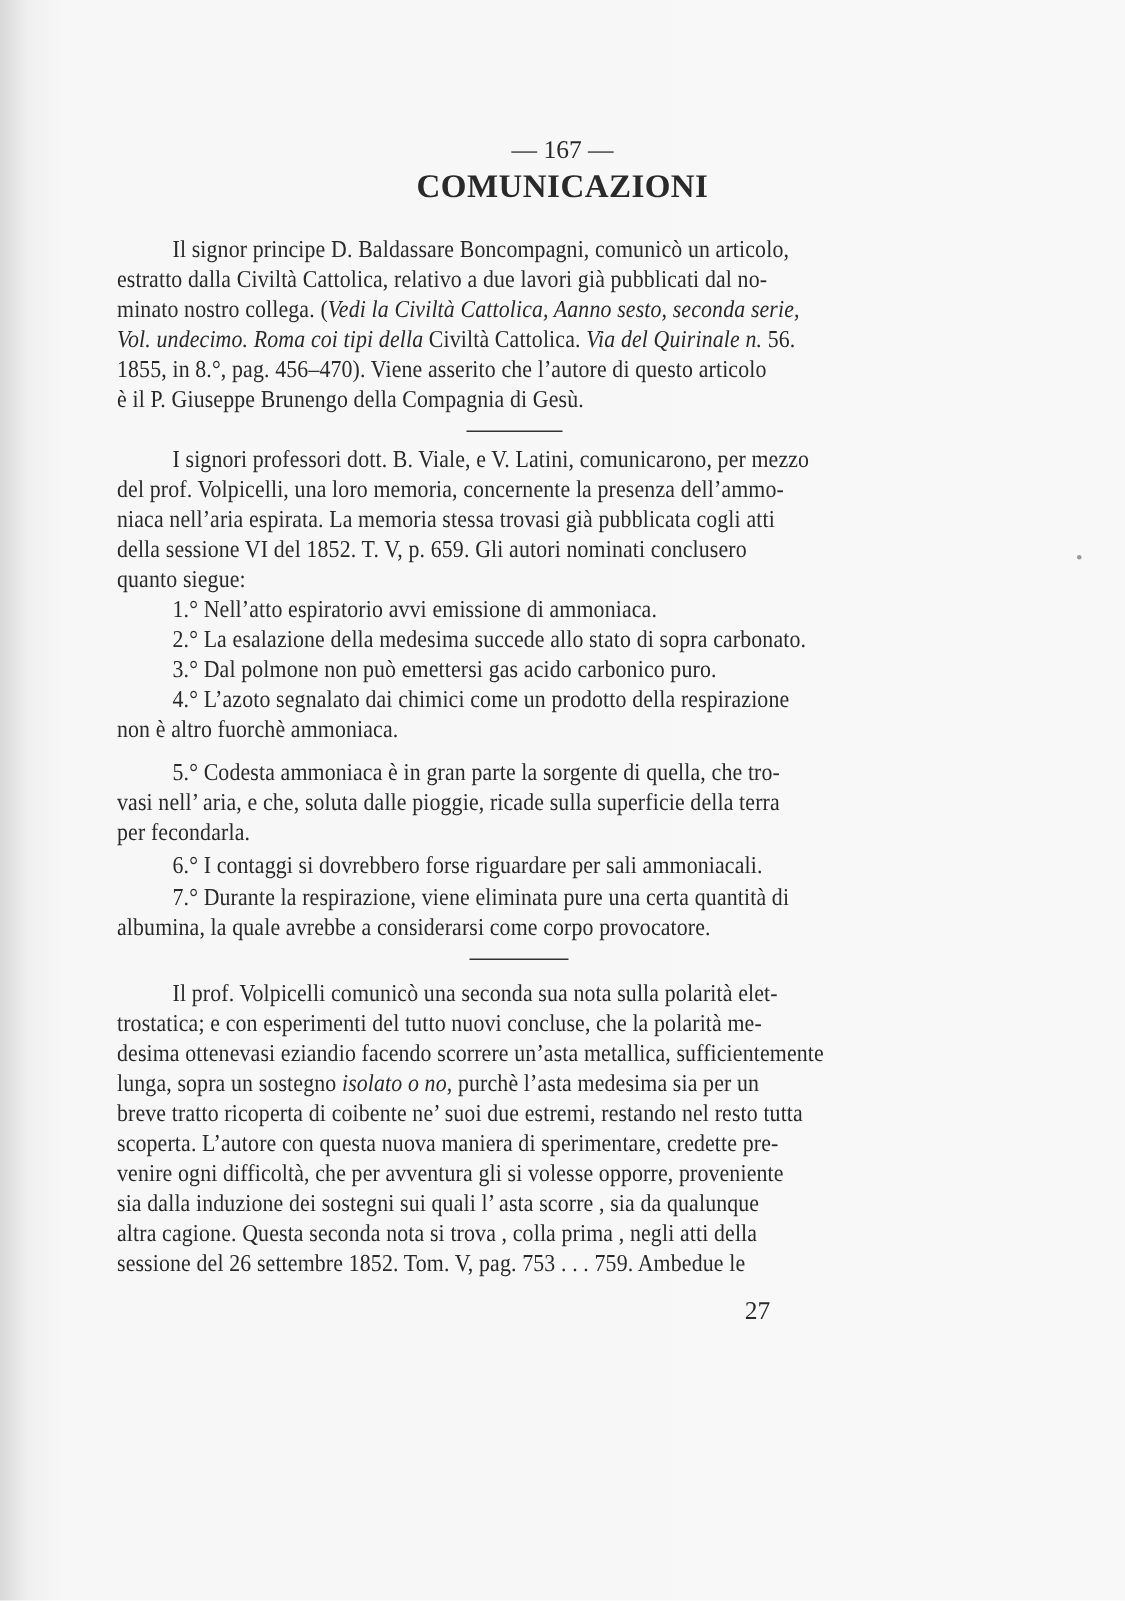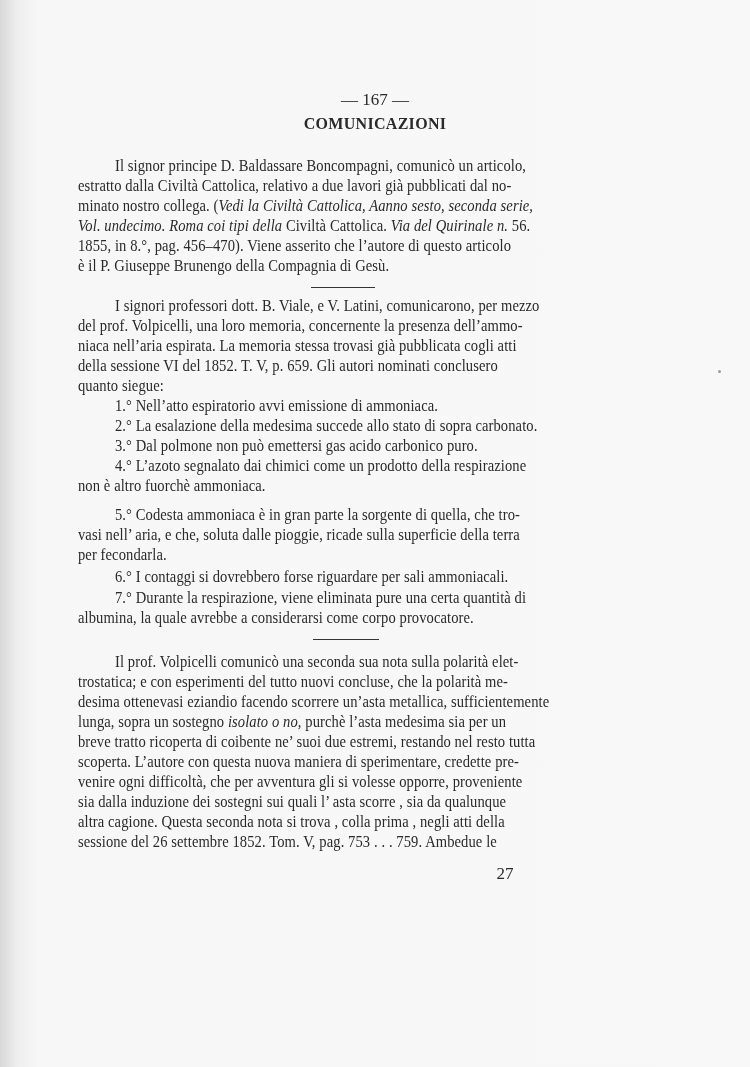--- a/index.html
+++ b/index.html
@@ -19,21 +19,21 @@
     letter-spacing: 0.1px;
     transform: scaleX(0.9);
     transform-origin: left top;
   }
   .pagenum {
     position: absolute; top: 90px; left: 0; width: 750px; text-align: center;
     font-size: 17px; line-height: 20px;
   }
   .title {
     position: absolute; top: 112px; left: 0; width: 750px; text-align: center;
-    font-size: 16px; font-weight: bold; line-height: 24px; letter-spacing: 0.3px;
+    font-size: 22px; font-weight: bold; line-height: 24px; letter-spacing: 0.3px;
   }
   .sep { position: absolute; height: 1px; background: #333; }
   .sig {
     position: absolute; top: 864px; left: 0; width: 750px; text-align: center;
     font-size: 17px; line-height: 20px; padding-left: 0px;
   }
   i { font-style: italic; }
   .dot { position:absolute; width:3px; height:3px; border-radius:50%; background:#999; }
 </style>
 </head>

